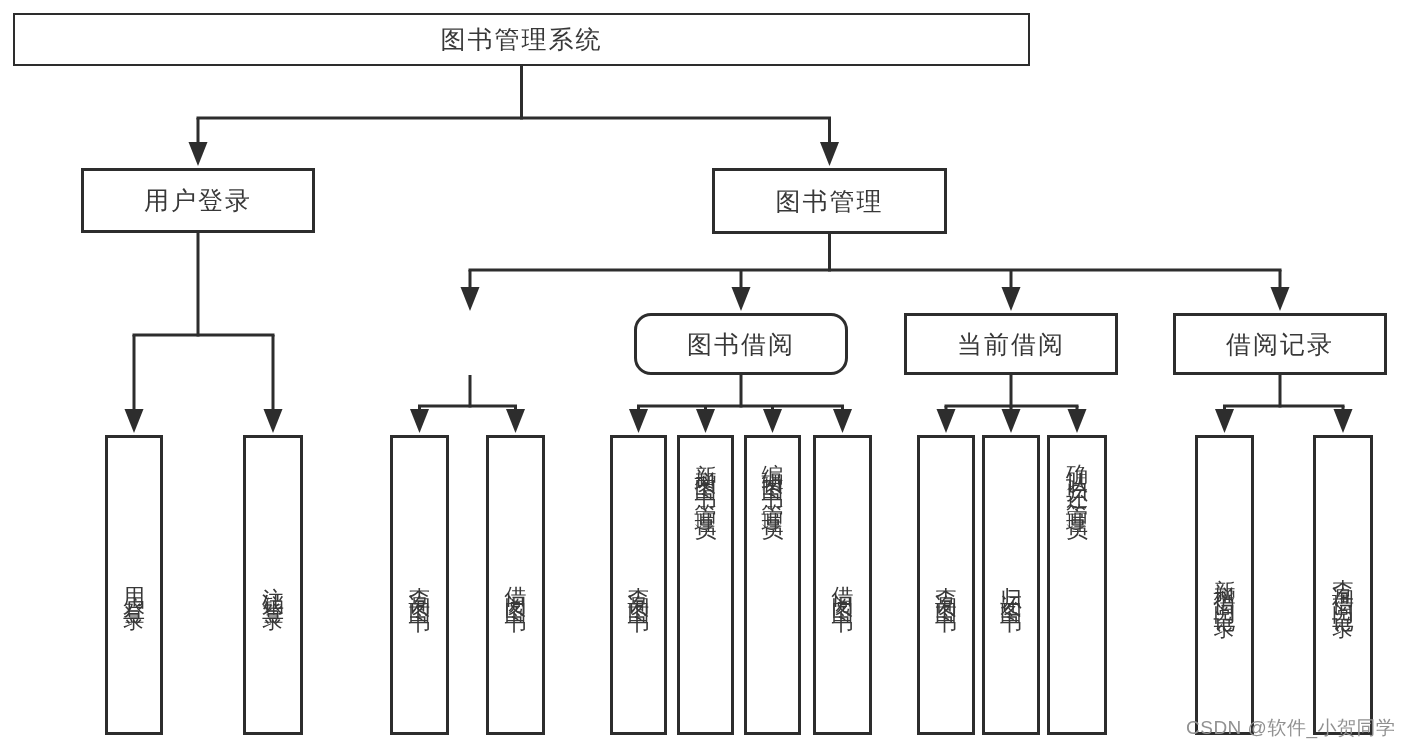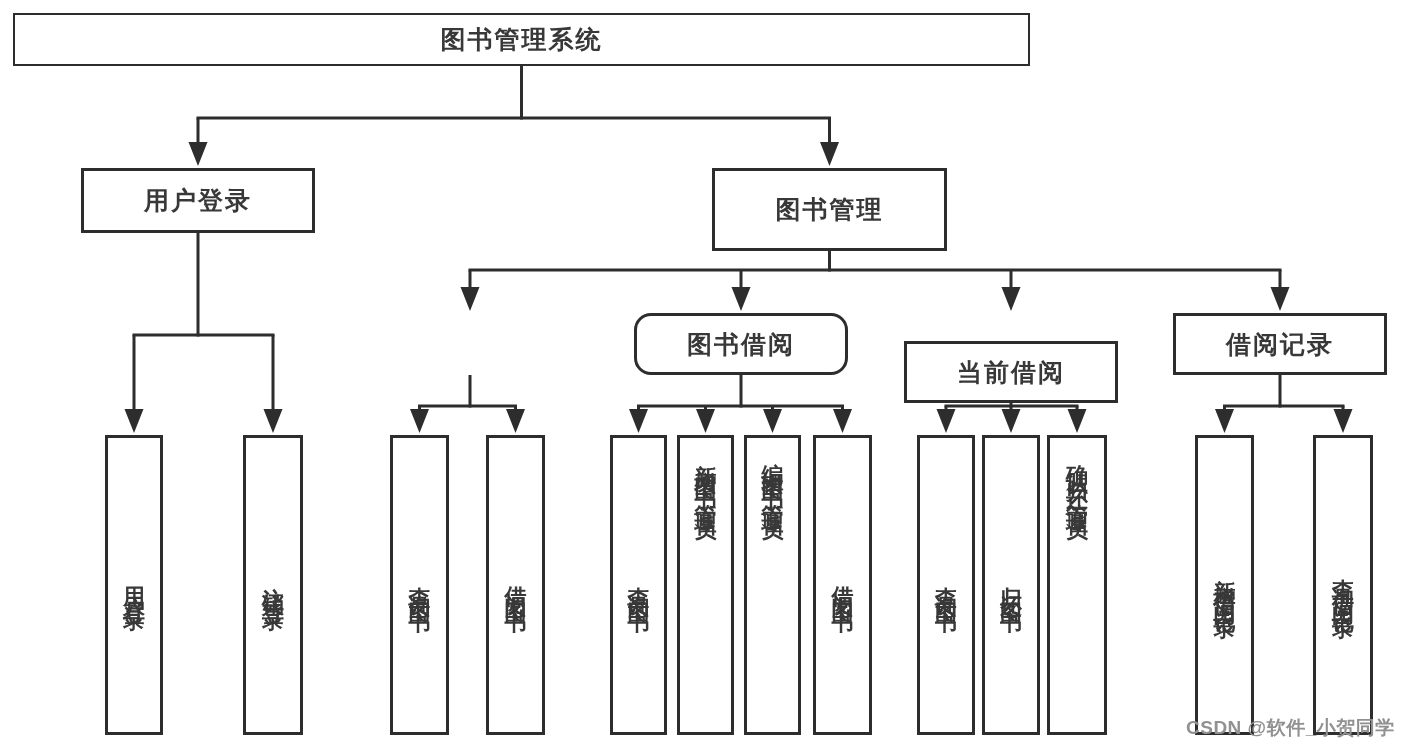--- a/index.html
+++ b/index.html
@@ -3,21 +3,20 @@
 <meta charset="utf-8">
 <style>
   html, body { margin: 0; padding: 0; background: #ffffff; }
   #canvas {
     position: relative;
     width: 1405px;
     height: 747px;
     background: var(--bg, #ffffff);
     font-family: "Liberation Sans", "DejaVu Sans", sans-serif;
     overflow: hidden;
-    font-weight: bold;
   }
   #connector-svg {
     position: absolute;
     left: 0; top: 0;
     width: 1405px; height: 747px;
   }
   .node {
     position: absolute;
     box-sizing: border-box;
     background: #ffffff;
@@ -128,28 +127,28 @@
       </g>
     </svg>
 
   <div class="node hbox root" id="b-root" style="left: 13px; top: 13px; width: 1017px; height: 53px;">
     <span>图书管理系统</span>
   </div>
 
   <div class="node hbox" id="b-login" style="left: 81px; top: 168px; width: 234px; height: 65px;">
     <span>用户登录</span>
   </div>
-  <div class="node hbox" id="b-mgmt" style="left: 712px; top: 168px; width: 235px; height: 83px;">
+  <div class="node hbox" id="b-mgmt" style="left: 712px; top: 168px; width: 235px; height: 66px;">
     <span>图书管理</span>
   </div>
 
   <div class="node hbox" id="b-l3-1" style="left: 634px; top: 313px; width: 214px; height: 62px; border-radius: 17px;">
     <span>图书借阅</span>
   </div>
-  <div class="node hbox" id="b-l3-2" style="left: 904px; top: 313px; width: 214px; height: 62px; margin-top: 28px;">
+  <div class="node hbox" id="b-l3-2" style="left: 904px; top: 313px; width: 214px; height: 62px;">
     <span>当前借阅</span>
   </div>
   <div class="node hbox" id="b-l3-3" style="left: 1173px; top: 313px; width: 214px; height: 62px;">
     <span>借阅记录</span>
   </div>
 
   <div class="node vbox" id="leaf-0" style="left: 105px; top: 435px; width: 58px; height: 300px;">
     <span class="vtext">用户登录</span>
   </div>
   <div class="node vbox" id="leaf-1" style="left: 243px; top: 435px; width: 60px; height: 300px;">

